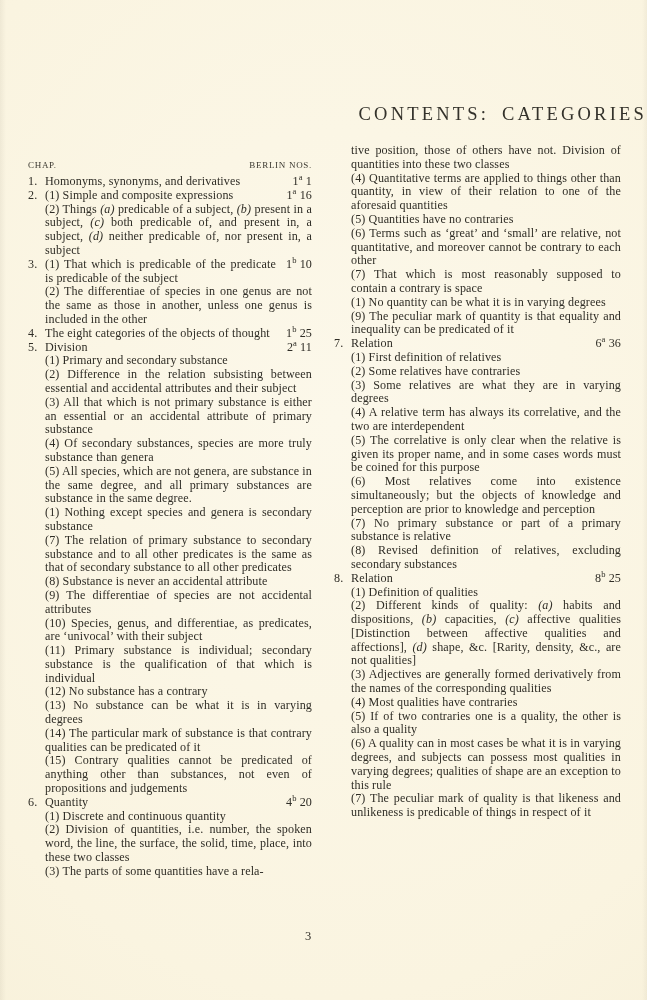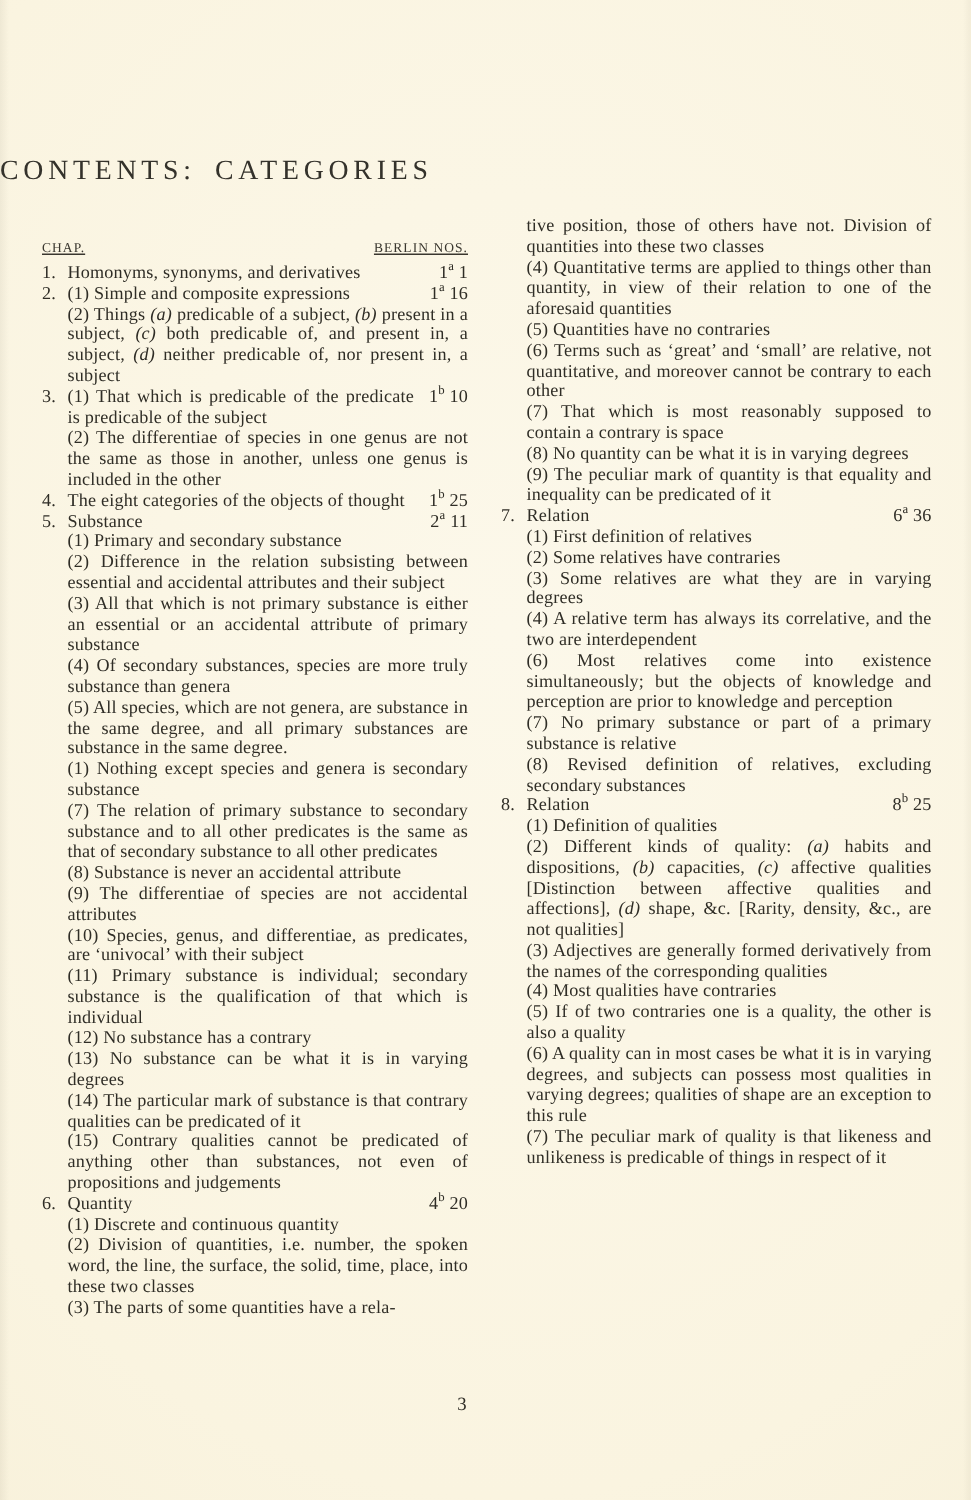--- a/index.html
+++ b/index.html
@@ -16,28 +16,28 @@
     color: #2f2d26;
   }
   .texture {
     position: absolute; inset: 0;
     background: linear-gradient(90deg, rgba(90,80,60,0.07) 0, rgba(90,80,60,0) 6px),
                 linear-gradient(270deg, rgba(90,80,60,0.05) 0, rgba(90,80,60,0) 5px);
     pointer-events: none;
   }
   .title {
     position: absolute; top: 104px; left: 0; right: 0;
-    text-align: left;
+    text-align: right;
     font-size: 18.5px; letter-spacing: 3.2px; word-spacing: 5px;
     color: #34322b;
   }
   .header-row {
     position: absolute; top: 160px; left: 28px; width: 284px;
     display: flex; justify-content: space-between;
-    font-size: 9px; letter-spacing: 0.7px; color: #3a372f; text-decoration: underline;
+    font-size: 9px; letter-spacing: 0.7px; color: #3a372f;
   }
   .col {
     position: absolute;
     font-size: 12.1px; line-height: 13.8px;
     letter-spacing: 0.12px;
   }
   .col-left  { top: 175px; left: 28px;  width: 284px; }
   .col-right { top: 144px; left: 334px; width: 287px; }
   .entry { position: relative; padding-left: 17px; text-align: justify; }
   .chapnum { position: absolute; left: 0; top: 0; }
@@ -62,21 +62,21 @@
     <span>BERLIN NOS.</span>
   </div>
 
   <div class="col col-left">
       <div class="entry"><span class="berlin">1<sup>a</sup> 1</span><span class="chapnum">1.</span><span class="txt">Homonyms, synonyms, and derivatives</span></div>
       <div class="entry"><span class="berlin">1<sup>a</sup> 16</span><span class="chapnum">2.</span><span class="txt">(1) Simple and composite expressions</span></div>
       <div class="entry"><span class="txt">(2) Things <i>(a)</i> predicable of a subject, <i>(b)</i> present in a subject, <i>(c)</i> both predicable of, and present in, a subject, <i>(d)</i> neither predicable of, nor present in, a subject</span></div>
       <div class="entry"><span class="berlin">1<sup>b</sup> 10</span><span class="chapnum">3.</span><span class="txt">(1) That which is predicable of the predicate is predicable of the subject</span></div>
       <div class="entry"><span class="txt">(2) The differentiae of species in one genus are not the same as those in another, unless one genus is included in the other</span></div>
       <div class="entry"><span class="berlin">1<sup>b</sup> 25</span><span class="chapnum">4.</span><span class="txt">The eight categories of the objects of thought</span></div>
-      <div class="entry"><span class="berlin">2<sup>a</sup> 11</span><span class="chapnum">5.</span><span class="txt">Substance</span></div>
+      <div class="entry"><span class="berlin">2<sup>a</sup> 11</span><span class="chapnum">5.</span><span class="txt">Division</span></div>
       <div class="entry"><span class="txt">(1) Primary and secondary substance</span></div>
       <div class="entry"><span class="txt">(2) Difference in the relation subsisting between essential and accidental attributes and their subject</span></div>
       <div class="entry"><span class="txt">(3) All that which is not primary substance is either an essential or an accidental attribute of primary substance</span></div>
       <div class="entry"><span class="txt">(4) Of secondary substances, species are more truly substance than genera</span></div>
       <div class="entry"><span class="txt">(5) All species, which are not genera, are substance in the same degree, and all primary substances are substance in the same degree.</span></div>
       <div class="entry"><span class="txt">(1) Nothing except species and genera is secondary substance</span></div>
       <div class="entry"><span class="txt">(7) The relation of primary substance to secondary substance and to all other predicates is the same as that of secondary substance to all other predicates</span></div>
       <div class="entry"><span class="txt">(8) Substance is never an accidental attribute</span></div>
       <div class="entry"><span class="txt">(9) The differentiae of species are not accidental attributes</span></div>
       <div class="entry"><span class="txt">(10) Species, genus, and differentiae, as predicates, are ‘univocal’ with their subject</span></div>
@@ -89,27 +89,28 @@
       <div class="entry"><span class="txt">(1) Discrete and continuous quantity</span></div>
       <div class="entry"><span class="txt">(2) Division of quantities, i.e. number, the spoken word, the line, the surface, the solid, time, place, into these two classes</span></div>
       <div class="entry"><span class="txt">(3) The parts of some quantities have a rela-</span></div>
     </div>
   <div class="col col-right">
       <div class="entry"><span class="txt">tive position, those of others have not. Division of quantities into these two classes</span></div>
       <div class="entry"><span class="txt">(4) Quantitative terms are applied to things other than quantity, in view of their relation to one of the aforesaid quantities</span></div>
       <div class="entry"><span class="txt">(5) Quantities have no contraries</span></div>
       <div class="entry"><span class="txt">(6) Terms such as ‘great’ and ‘small’ are relative, not quantitative, and moreover cannot be contrary to each other</span></div>
       <div class="entry"><span class="txt">(7) That which is most reasonably supposed to contain a contrary is space</span></div>
-      <div class="entry"><span class="txt">(8) No quantity can be what it is in varying degrees</span></div>
+      <div class="entry"><span class="txt">(1) No quantity can be what it is in varying degrees</span></div>
       <div class="entry"><span class="txt">(9) The peculiar mark of quantity is that equality and inequality can be predicated of it</span></div>
       <div class="entry"><span class="berlin">6<sup>a</sup> 36</span><span class="chapnum">7.</span><span class="txt">Relation</span></div>
       <div class="entry"><span class="txt">(1) First definition of relatives</span></div>
       <div class="entry"><span class="txt">(2) Some relatives have contraries</span></div>
       <div class="entry"><span class="txt">(3) Some relatives are what they are in varying degrees</span></div>
       <div class="entry"><span class="txt">(4) A relative term has always its correlative, and the two are interdependent</span></div>
+      <div class="entry"><span class="txt">(5) The correlative is only clear when the relative is given its proper name, and in some cases words must be coined for this purpose</span></div>
       <div class="entry"><span class="txt">(6) Most relatives come into existence simultaneously; but the objects of knowledge and perception are prior to knowledge and perception</span></div>
       <div class="entry"><span class="txt">(7) No primary substance or part of a primary substance is relative</span></div>
       <div class="entry"><span class="txt">(8) Revised definition of relatives, excluding secondary substances</span></div>
       <div class="entry"><span class="berlin">8<sup>b</sup> 25</span><span class="chapnum">8.</span><span class="txt">Relation</span></div>
       <div class="entry"><span class="txt">(1) Definition of qualities</span></div>
       <div class="entry"><span class="txt">(2) Different kinds of quality: <i>(a)</i> habits and dispositions, <i>(b)</i> capacities, <i>(c)</i> affective qualities [Distinction between affective qualities and affections], <i>(d)</i> shape, &amp;c. [Rarity, density, &amp;c., are not qualities]</span></div>
       <div class="entry"><span class="txt">(3) Adjectives are generally formed derivatively from the names of the corresponding qualities</span></div>
       <div class="entry"><span class="txt">(4) Most qualities have contraries</span></div>
       <div class="entry"><span class="txt">(5) If of two contraries one is a quality, the other is also a quality</span></div>
       <div class="entry"><span class="txt">(6) A quality can in most cases be what it is in varying degrees, and subjects can possess most qualities in varying degrees; qualities of shape are an exception to this rule</span></div>

